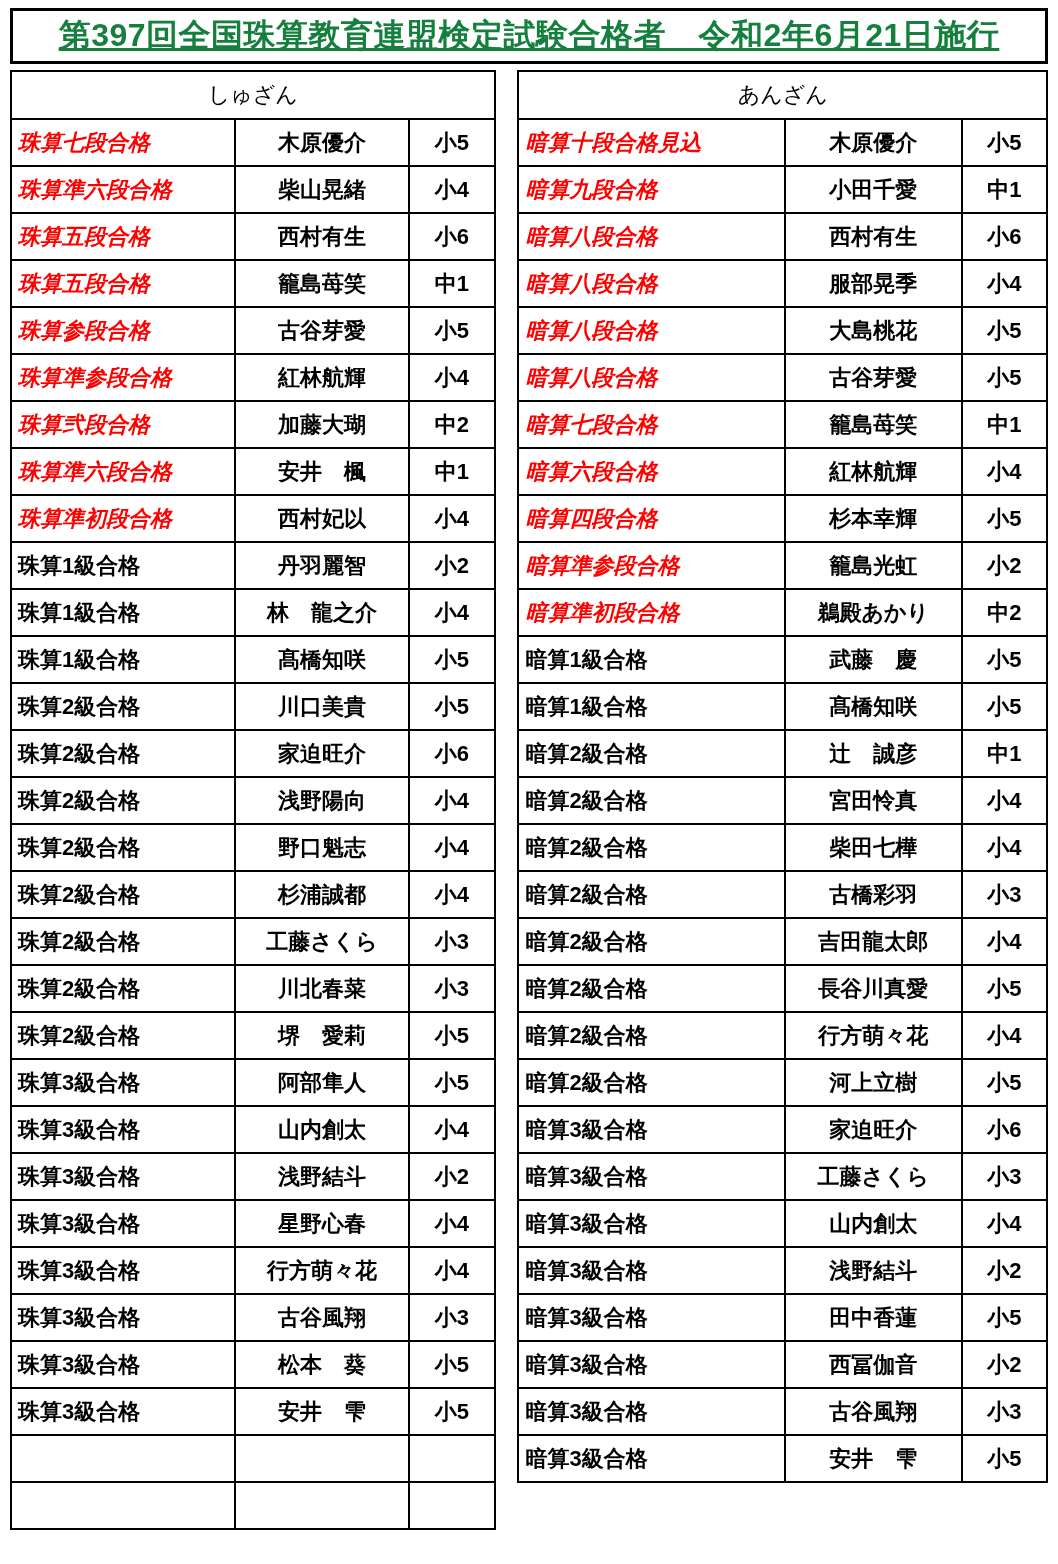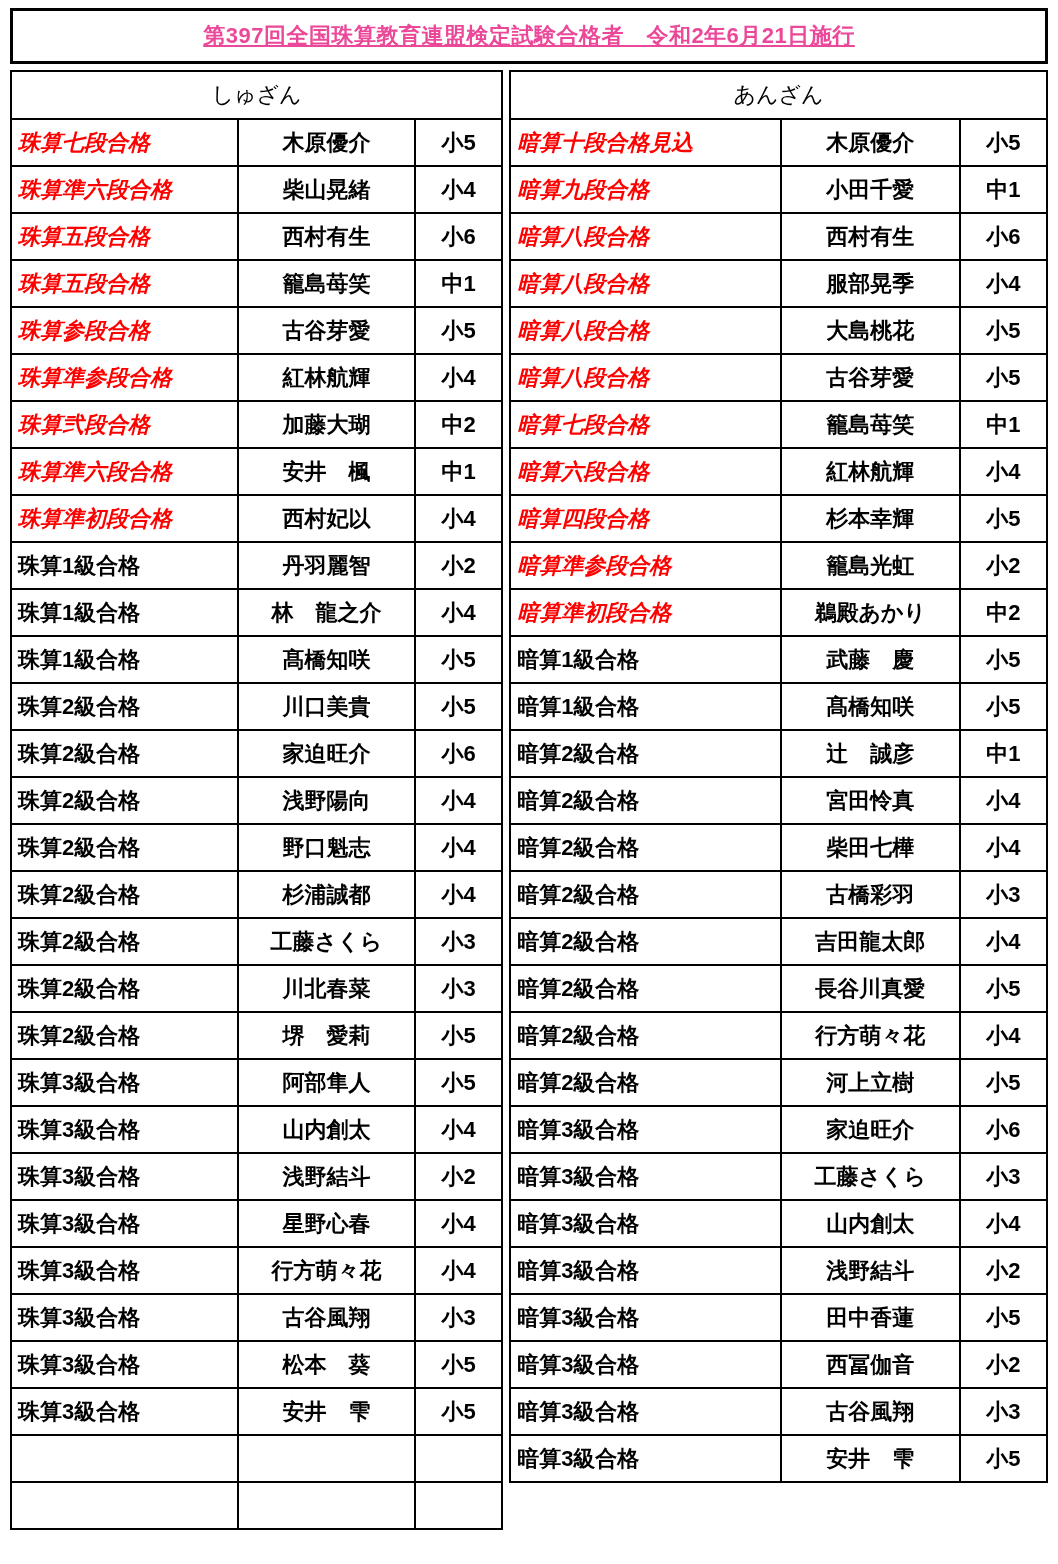--- a/index.html
+++ b/index.html
@@ -23,30 +23,30 @@
   .title-box {
     border: 3px solid #000;
     height: 56px;
     display: flex;
     align-items: center;
     justify-content: center;
     box-sizing: border-box;
     margin-bottom: 6px;
   }
   .title-text {
-    color: #ec4899;
-    font-size: 22px;
+    color: #15803d;
+    font-size: 32px;
     font-weight: bold;
     text-decoration: underline;
     letter-spacing: 0.5px;
     white-space: nowrap;
   }
   .tables {
     display: flex;
-    gap: 0px;
+    gap: 8px;
     align-items: flex-start;
   }
   table.list {
     border-collapse: collapse;
     table-layout: fixed;
   }
   table.list td, table.list th {
     border: 2px solid #000;
     height: 47px;
     box-sizing: border-box;

